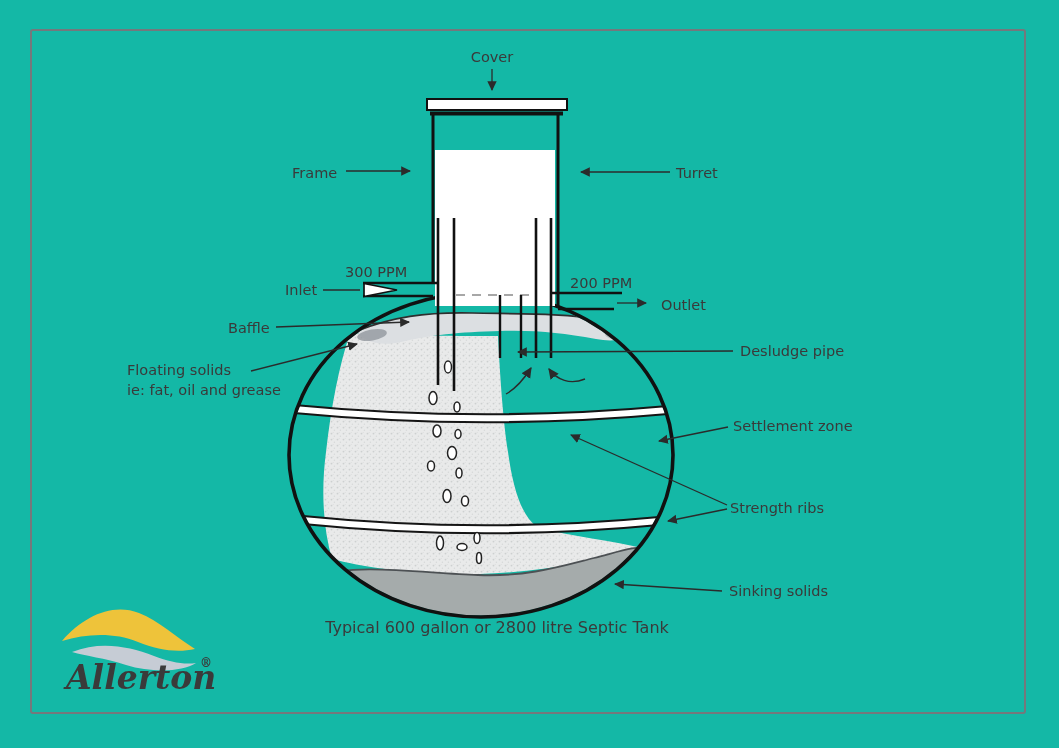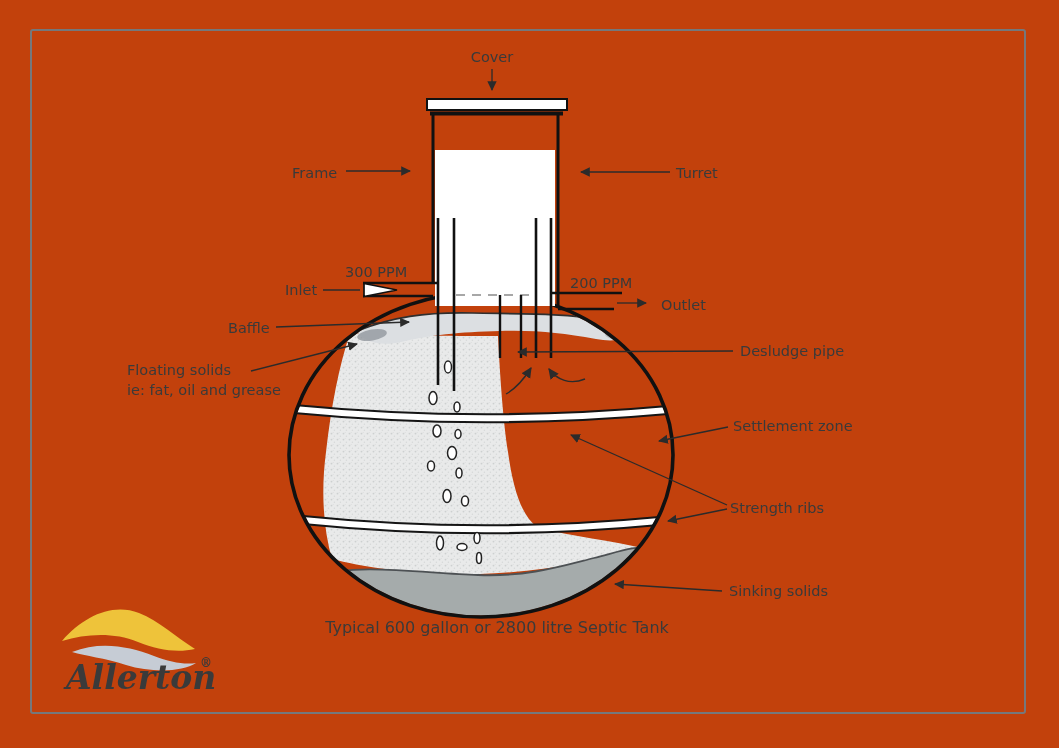--- a/index.html
+++ b/index.html
@@ -1,16 +1,16 @@
 <!DOCTYPE html>
 <html><head>
 <meta charset="utf-8">
 <style>
   html,body{margin:0;padding:0;background:#ffffff;}
-  .page{position:relative;width:1059px;height:748px;background:#c2410c;overflow:hidden;
+  .page{position:relative;width:1059px;height:748px;background:#14b8a6;overflow:hidden;
         font-family:"DejaVu Sans","Liberation Sans",sans-serif;}
   svg{position:absolute;left:0;top:0;}
   svg text{font-family:"DejaVu Sans","Liberation Sans",sans-serif;fill:#3a3a3a;}
   .lbl{font-size:14.5px;}
   .cap{font-size:16px;}
   .logo-text{font-family:"DejaVu Serif","Liberation Serif",serif;font-style:italic;font-weight:bold;font-size:33px;}
   .logo-reg{font-family:"DejaVu Serif","Liberation Serif",serif;font-weight:bold;font-size:12px;}
 </style>
 </head>
 <body>

